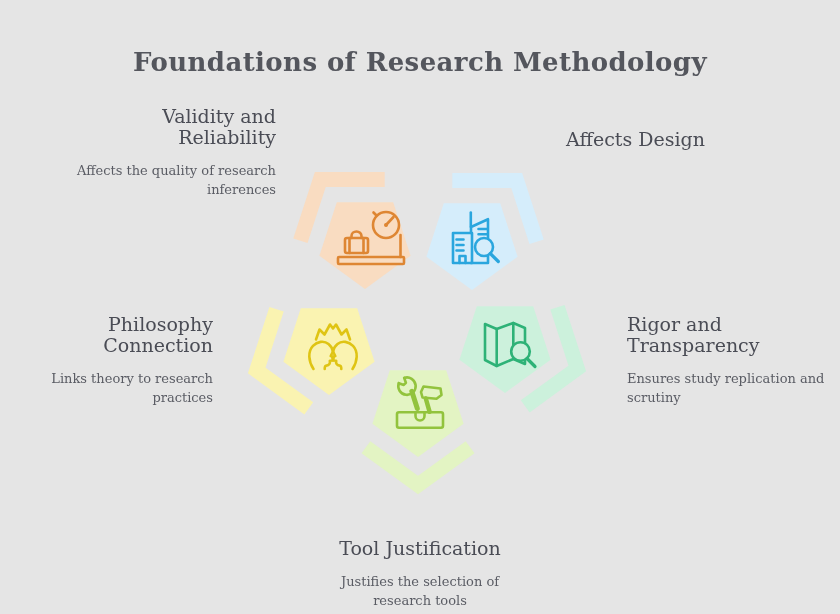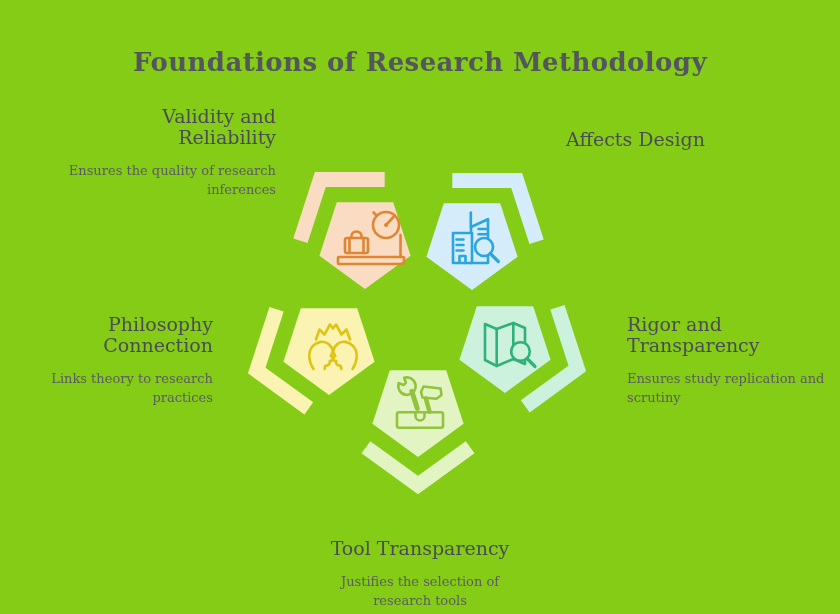--- a/index.html
+++ b/index.html
@@ -1,16 +1,16 @@
 <!DOCTYPE html>
 <html><head>
 <meta charset="utf-8">
 <style>
   html,body{margin:0;padding:0;background:#ffffff;}
-  #canvas{position:relative;width:840px;height:614px;background:#84cc16;overflow:hidden;
+  #canvas{position:relative;width:840px;height:614px;background:#e5e5e5;overflow:hidden;
           font-family:"DejaVu Serif","Liberation Serif",serif;}
   .title{position:absolute;top:46px;left:0;width:840px;text-align:center;
          font-weight:bold;font-size:26px;line-height:32px;color:#54565D;letter-spacing:0.4px;}
   .unit{position:absolute;width:200px;height:200px;}
   .band{fill:none;stroke-width:15;stroke-linecap:butt;stroke-linejoin:miter;}
   .pent{stroke:none;}
   .icon{fill:none;stroke-width:2.6;stroke-linecap:round;stroke-linejoin:round;}
   .icon .thick{stroke-width:3.2;}
   .tblock{position:absolute;}
   .tblock h2{margin:0;font-size:19px;line-height:21px;font-weight:normal;color:#4A4C55;white-space:pre-line;}
@@ -95,21 +95,21 @@
       <path d="M103,83 L105.5,77.5 L122.5,79.5 L123.5,86 L118.5,89.8 L104.5,88.5 Z"></path>
       <path d="M107.8,89.5 L111.6,102.8" stroke-width="4.5"></path>
       <rect x="79" y="103.2" width="46" height="15.6" rx="2"></rect>
       <path d="M97.5,103.2 v3.8 a4.5,4.5 0 0 0 9,0 v-3.8"></path>
     </g>
   </svg>
 
   <div class="tblock t-validity">
     <h2>Validity and
 Reliability</h2>
-    <p>Ensures the quality of research
+    <p>Affects the quality of research
 inferences</p>
   </div>
 
   <div class="tblock t-research">
     <h2>Affects Design</h2>
   </div>
 
   <div class="tblock t-philosophy">
     <h2>Philosophy
 Connection</h2>
@@ -118,18 +118,18 @@
   </div>
 
   <div class="tblock t-rigor">
     <h2>Rigor and
 Transparency</h2>
     <p>Ensures study replication and
 scrutiny</p>
   </div>
 
   <div class="tblock t-tool">
-    <h2>Tool Transparency</h2>
+    <h2>Tool Justification</h2>
     <p>Justifies the selection of
 research tools</p>
   </div>
 
 </div>
 
 </body></html>

